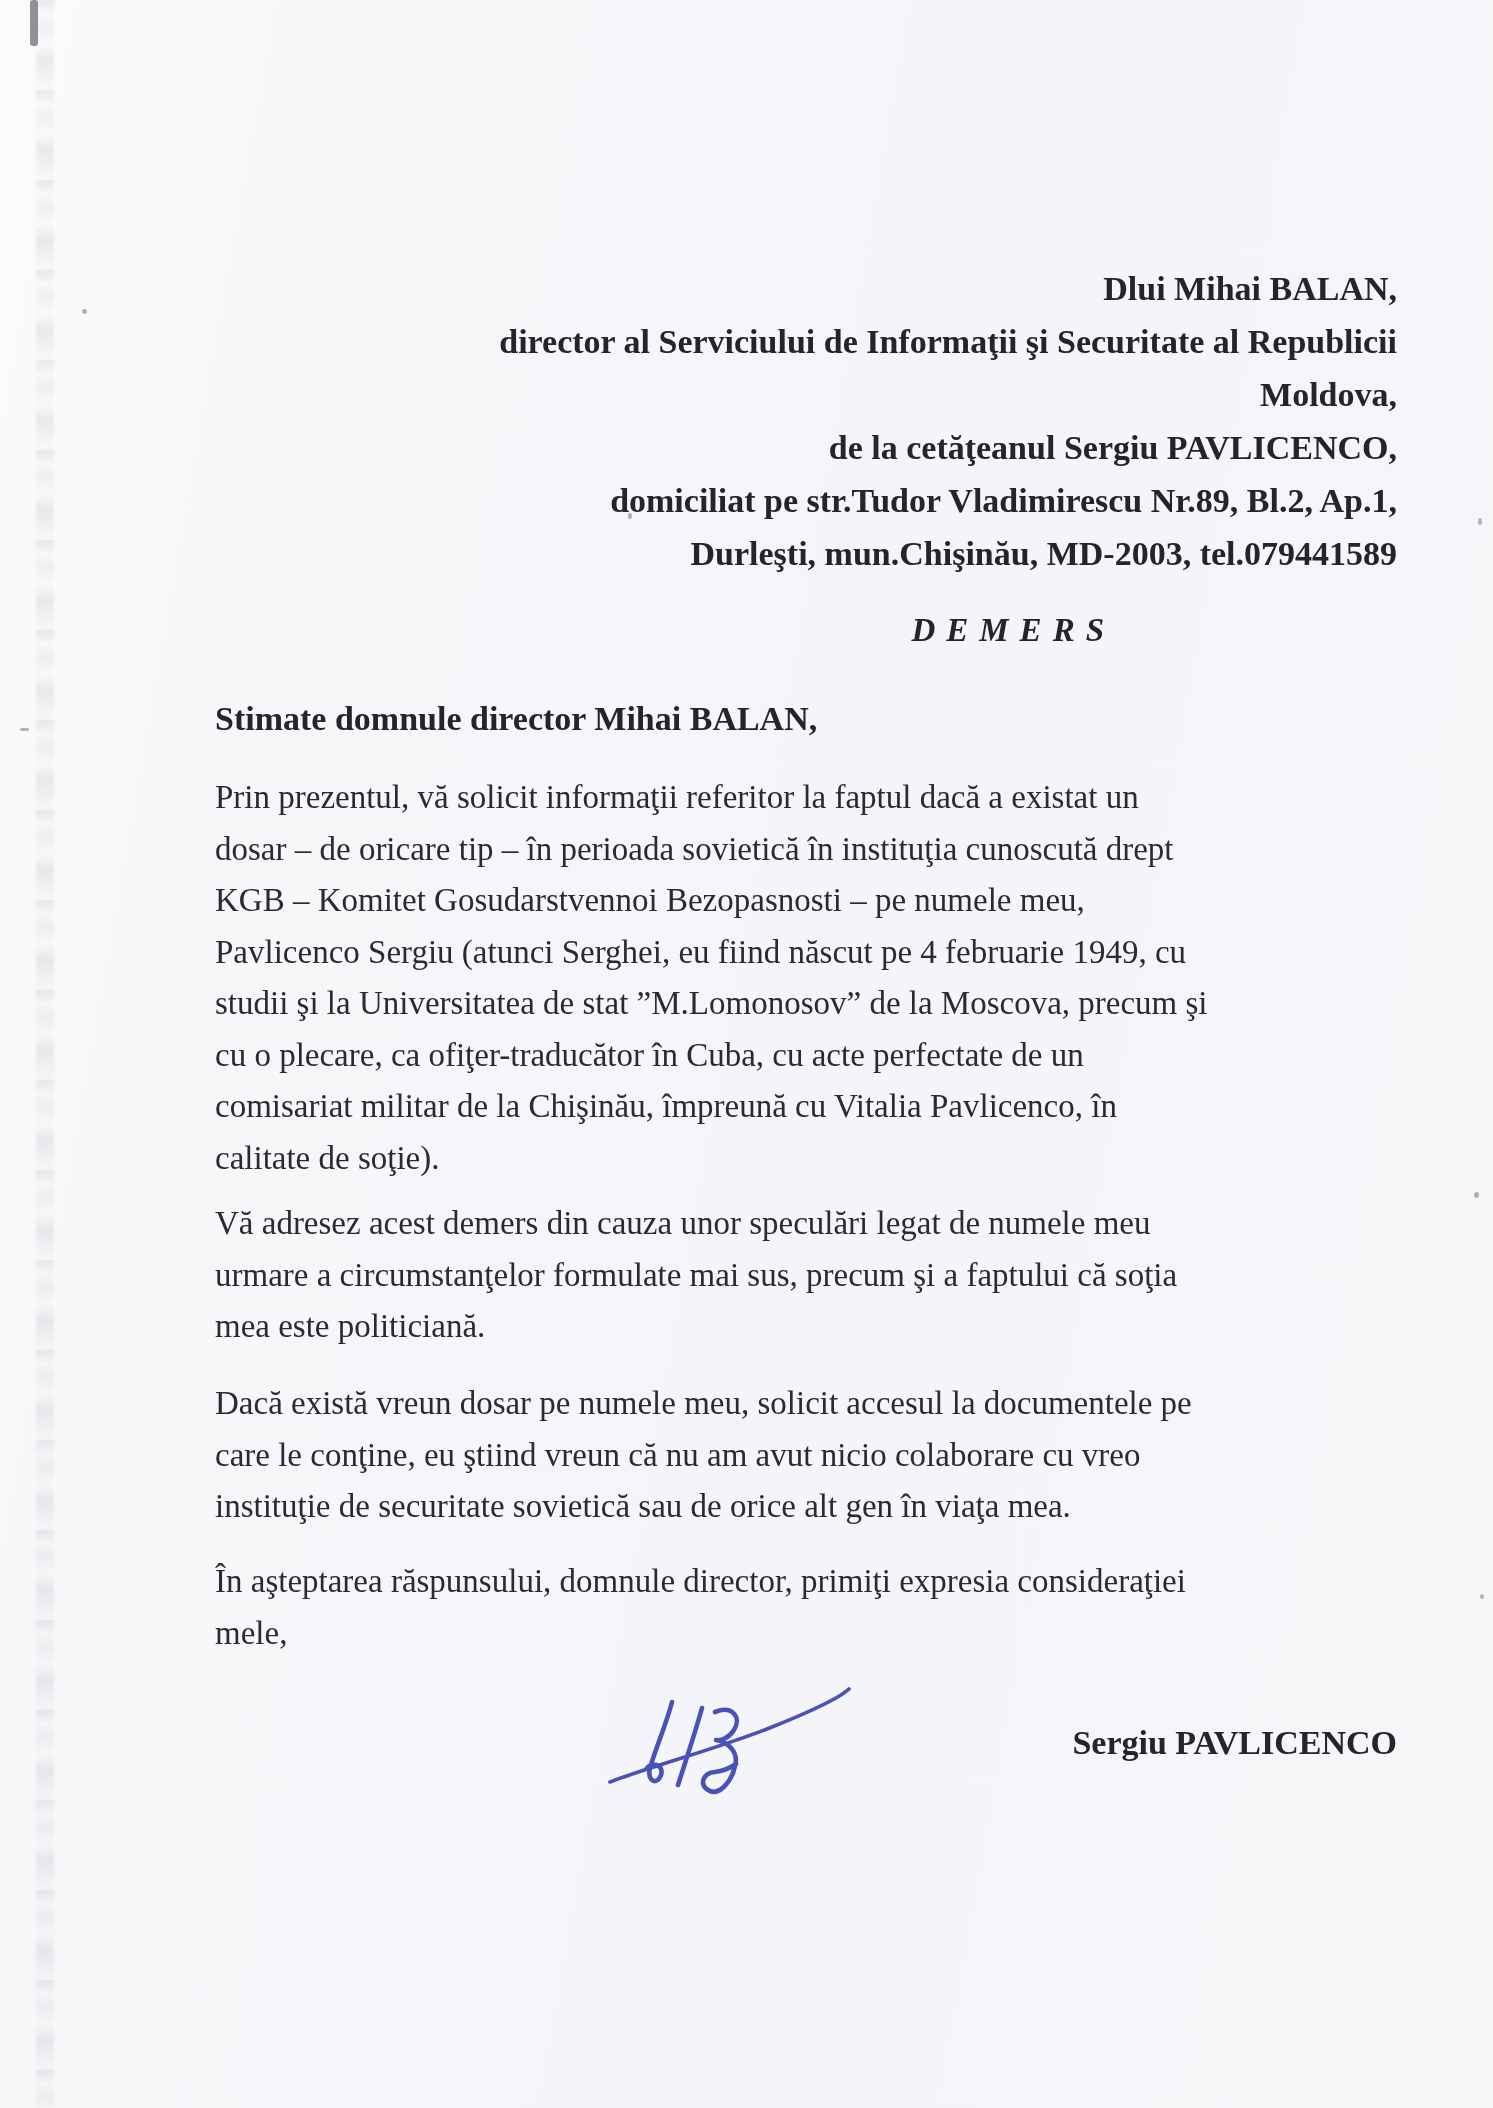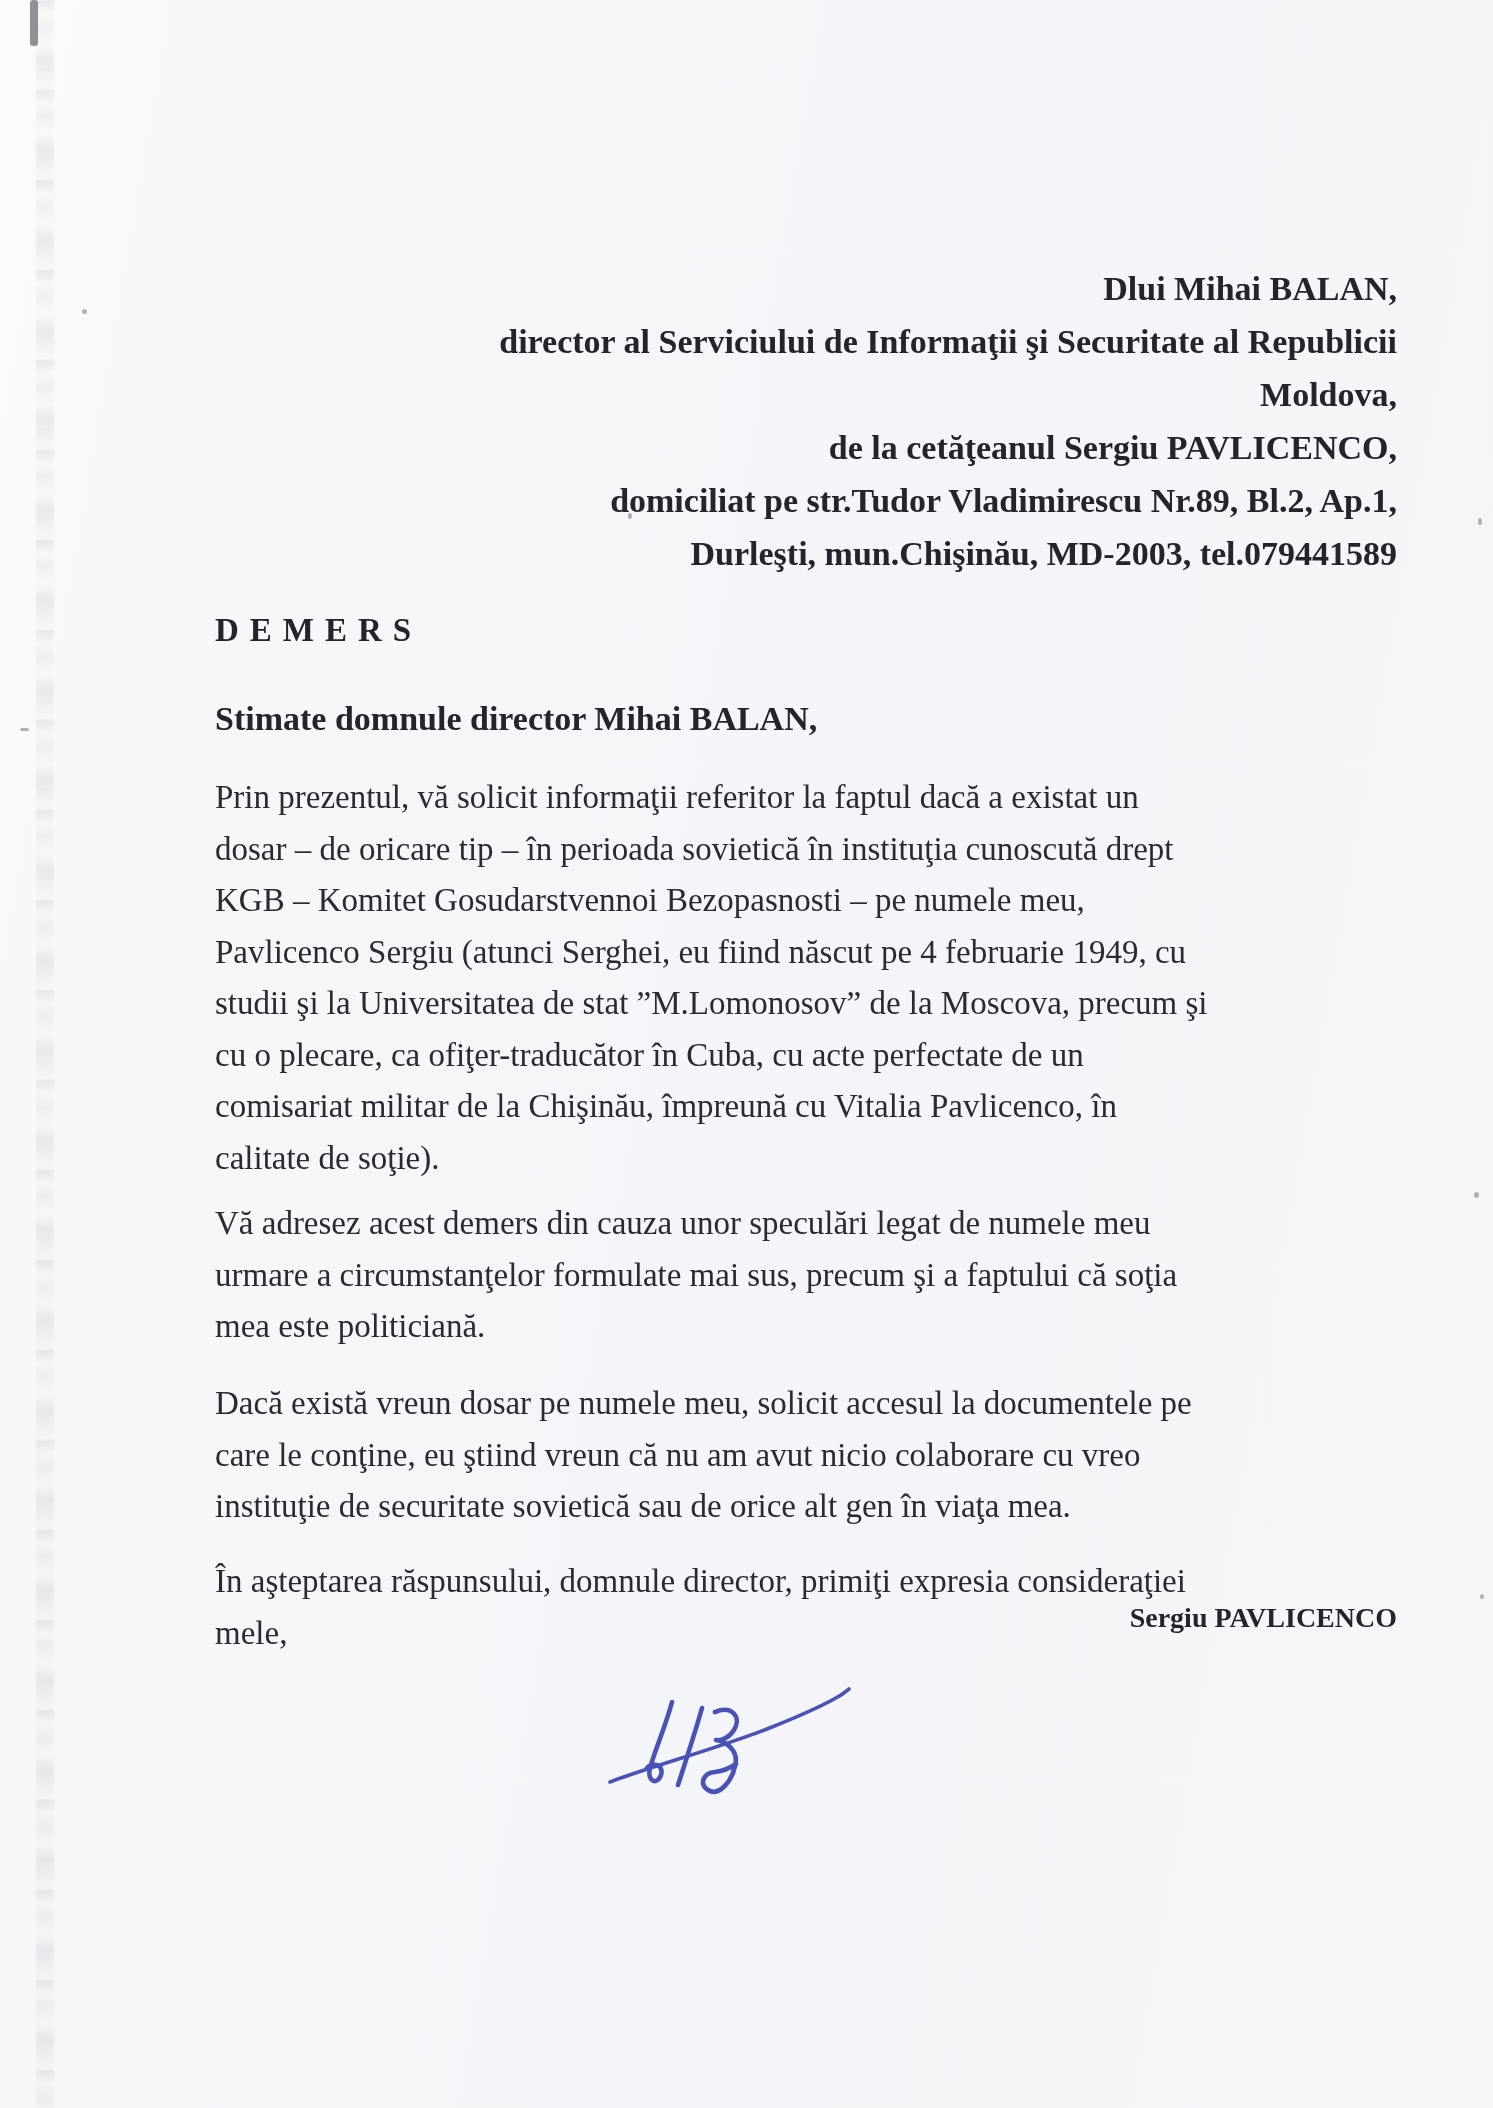--- a/index.html
+++ b/index.html
@@ -41,42 +41,43 @@
   .textcol { position: absolute; left: 215px; width: 1182px; }
 
   .header {
     top: 262px;
     font-size: 34px; font-weight: bold; line-height: 53px;
     text-align: right; white-space: pre-line;
     color: #24252c;
   }
   .title {
     position: absolute; left: 215px; top: 612px; width: 900px;
-    text-align: left;
+    text-align: right;
     font-size: 33px; font-weight: bold; letter-spacing: 11px;
     color: #24252c;
+    font-style: italic;
   }
   .salutation {
     top: 700px;
     font-size: 34px; font-weight: bold;
     color: #24252c;
   }
   .para {
     font-size: 33px; line-height: 51.5px;
     white-space: pre-line; text-align: left;
     color: #2a2a31;
   }
   .p1 { top: 772px; }
   .p2 { top: 1198px; }
   .p3 { top: 1378px; }
   .p4 { top: 1556px; }
 
   .sign-name {
-    top: 1602px;
-    font-size: 28px; font-weight: bold; text-align: right;
+    top: 1724px;
+    font-size: 34px; font-weight: bold; text-align: right;
     color: #24252c;
   }
   .date {
     top: 1762px;
     font-size: 34px; font-weight: bold;
     color: #24252c;
   }
   .signature {
     position: absolute; left: 588px; top: 1668px;
     width: 276px; height: 150px;

